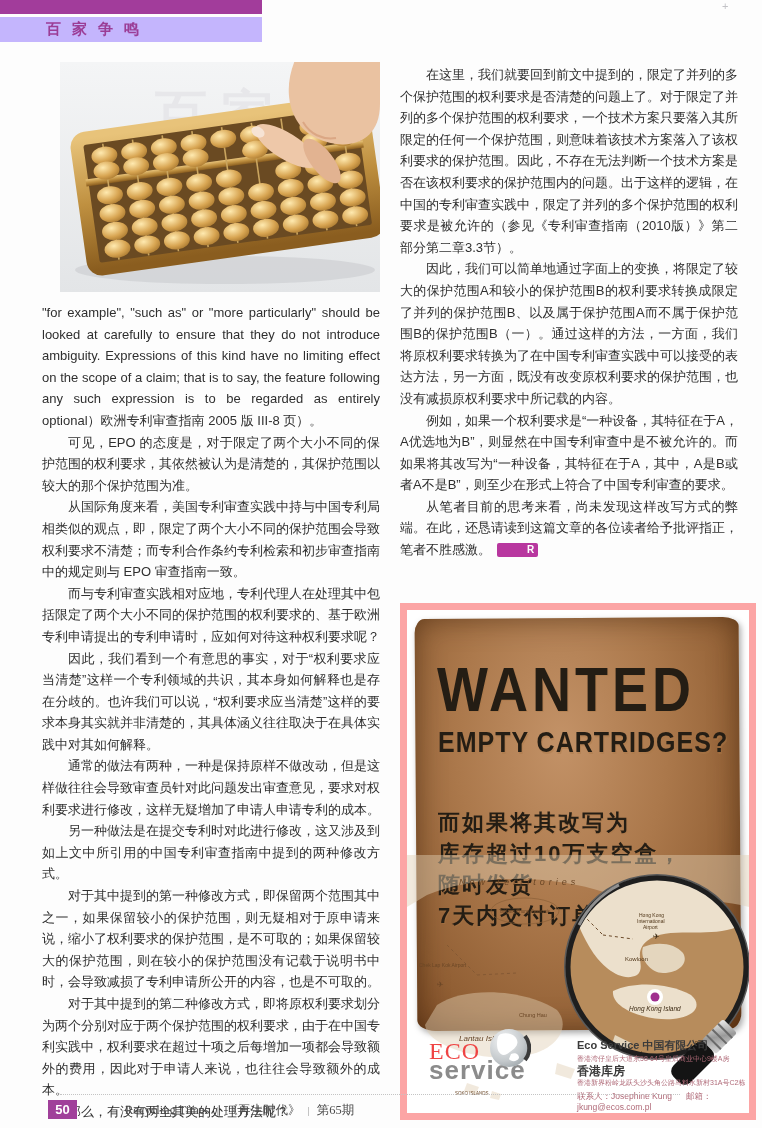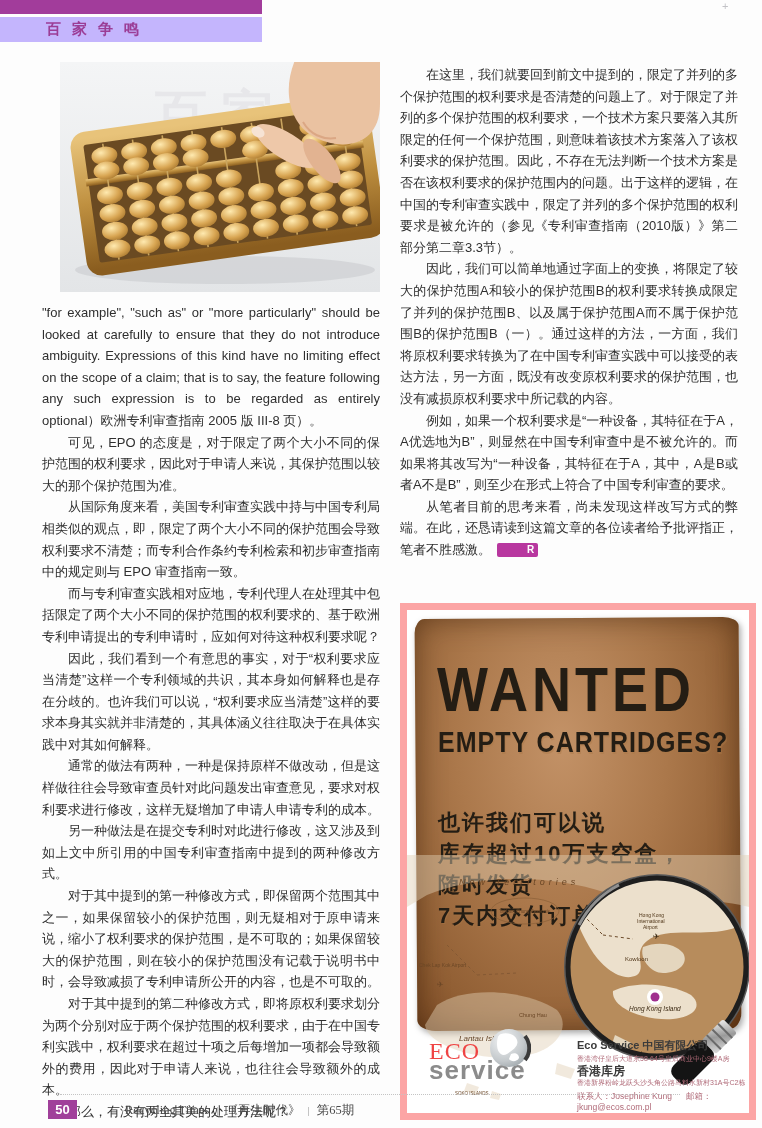--- a/index.html
+++ b/index.html
@@ -174,21 +174,21 @@
           <path d="M236,-4 C222,26 228,62 256,76 C286,90 320,82 320,42 L320,-4 Z" fill="#eac2a1"></path>
           <ellipse cx="226" cy="84" rx="36" ry="13" transform="rotate(32 226 84)" fill="#eec8a9"></ellipse>
           <ellipse cx="198" cy="70" rx="7" ry="5" transform="rotate(32 198 70)" fill="#f6e3d4"></ellipse>
           <ellipse cx="262" cy="99" rx="27" ry="11" transform="rotate(52 262 99)" fill="#e2b391"></ellipse>
           <path d="M243,60 C250,72 262,78 276,76" stroke="#d49b78" stroke-width="2" fill="none" opacity=".7"></path>
         </g>
       </svg>
     </figure>
 
     <p class="body en">"for example", "such as" or "more particularly" should be looked at carefully to ensure that they do not introduce ambiguity. Expressions of this kind have no limiting effect on the scope of a claim; that is to say, the feature following any such expression is to be regarded as entirely optional）欧洲专利审查指南 2005 版 III-8 页）。</p>
-    <p class="body cn">可见，EPO 的态度是，对于限定了两个大小不同的保护范围的权利要求，因此对于申请人来说，其保护范围以较大的那个保护范围为准。</p>
+    <p class="body cn">可见，EPO 的态度是，对于限定了两个大小不同的保护范围的权利要求，其依然被认为是清楚的，其保护范围以较大的那个保护范围为准。</p>
     <p class="body cn">从国际角度来看，美国专利审查实践中持与中国专利局相类似的观点，即，限定了两个大小不同的保护范围会导致权利要求不清楚；而专利合作条约专利检索和初步审查指南中的规定则与 EPO 审查指南一致。</p>
     <p class="body cn">而与专利审查实践相对应地，专利代理人在处理其中包括限定了两个大小不同的保护范围的权利要求的、基于欧洲专利申请提出的专利申请时，应如何对待这种权利要求呢？</p>
     <p class="body cn">因此，我们看到一个有意思的事实，对于“权利要求应当清楚”这样一个专利领域的共识，其本身如何解释也是存在分歧的。也许我们可以说，“权利要求应当清楚”这样的要求本身其实就并非清楚的，其具体涵义往往取决于在具体实践中对其如何解释。</p>
     <p class="body cn">通常的做法有两种，一种是保持原样不做改动，但是这样做往往会导致审查员针对此问题发出审查意见，要求对权利要求进行修改，这样无疑增加了申请人申请专利的成本。</p>
     <p class="body cn">另一种做法是在提交专利时对此进行修改，这又涉及到如上文中所引用的中国专利审查指南中提到的两种修改方式。</p>
     <p class="body cn">对于其中提到的第一种修改方式，即保留两个范围其中之一，如果保留较小的保护范围，则无疑相对于原申请来说，缩小了权利要求的保护范围，是不可取的；如果保留较大的保护范围，则在较小的保护范围没有记载于说明书中时，会导致减损了专利申请所公开的内容，也是不可取的。</p>
     <p class="body cn">对于其中提到的第二种修改方式，即将原权利要求划分为两个分别对应于两个保护范围的权利要求，由于在中国专利实践中，权利要求在超过十项之后每增加一项都会导致额外的费用，因此对于申请人来说，也往往会导致额外的成本。</p>
     <p class="body cn">那么，有没有两全其美的处理方法呢？</p>
   </div>
 
@@ -196,21 +196,21 @@
     <p class="body cn">在这里，我们就要回到前文中提到的，限定了并列的多个保护范围的权利要求是否清楚的问题上了。对于限定了并列的多个保护范围的权利要求，一个技术方案只要落入其所限定的任何一个保护范围，则意味着该技术方案落入了该权利要求的保护范围。因此，不存在无法判断一个技术方案是否在该权利要求的保护范围内的问题。出于这样的逻辑，在中国的专利审查实践中，限定了并列的多个保护范围的权利要求是被允许的（参见《专利审查指南（2010版）》第二部分第二章3.3节）。</p>
     <p class="body cn">因此，我们可以简单地通过字面上的变换，将限定了较大的保护范围A和较小的保护范围B的权利要求转换成限定了并列的保护范围B、以及属于保护范围A而不属于保护范围B的保护范围B（一）。通过这样的方法，一方面，我们将原权利要求转换为了在中国专利审查实践中可以接受的表达方法，另一方面，既没有改变原权利要求的保护范围，也没有减损原权利要求中所记载的内容。</p>
     <p class="body cn">例如，如果一个权利要求是“一种设备，其特征在于A，A优选地为B”，则显然在中国专利审查中是不被允许的。而如果将其改写为“一种设备，其特征在于A，其中，A是B或者A不是B”，则至少在形式上符合了中国专利审查的要求。</p>
     <p class="body cn"><span>从笔者目前的思考来看，尚未发现这样改写方式的弊端。在此，还恳请读到这篇文章的各位读者给予批评指正，笔者不胜感激。</span><span class="endmark">R</span></p>
   </div>
 
   <div class="ad">
     <div class="parchment"></div>
     <p class="stencil t-wanted">WANTED</p>
     <p class="stencil t-empty">EMPTY CARTRIDGES?</p>
-    <p class="stencil t-line t-l0">也许我们可以说</p>
+    <p class="stencil t-line t-l0">而如果将其改写为</p>
     <p class="stencil t-line t-l1">库存超过10万支空盒，</p>
     <p class="stencil t-line t-l2">随时发货</p>
     <p class="stencil t-line t-l3">7天内交付订单</p>
 
     <svg class="map-svg" viewBox="0 0 342 258">
       <defs>
         <clipPath id="glassClip">
             <circle cx="250" cy="112" r="92"></circle>
           </clipPath>
         <linearGradient id="ferrule" x1="0" y1="0" x2="1" y2="1">

